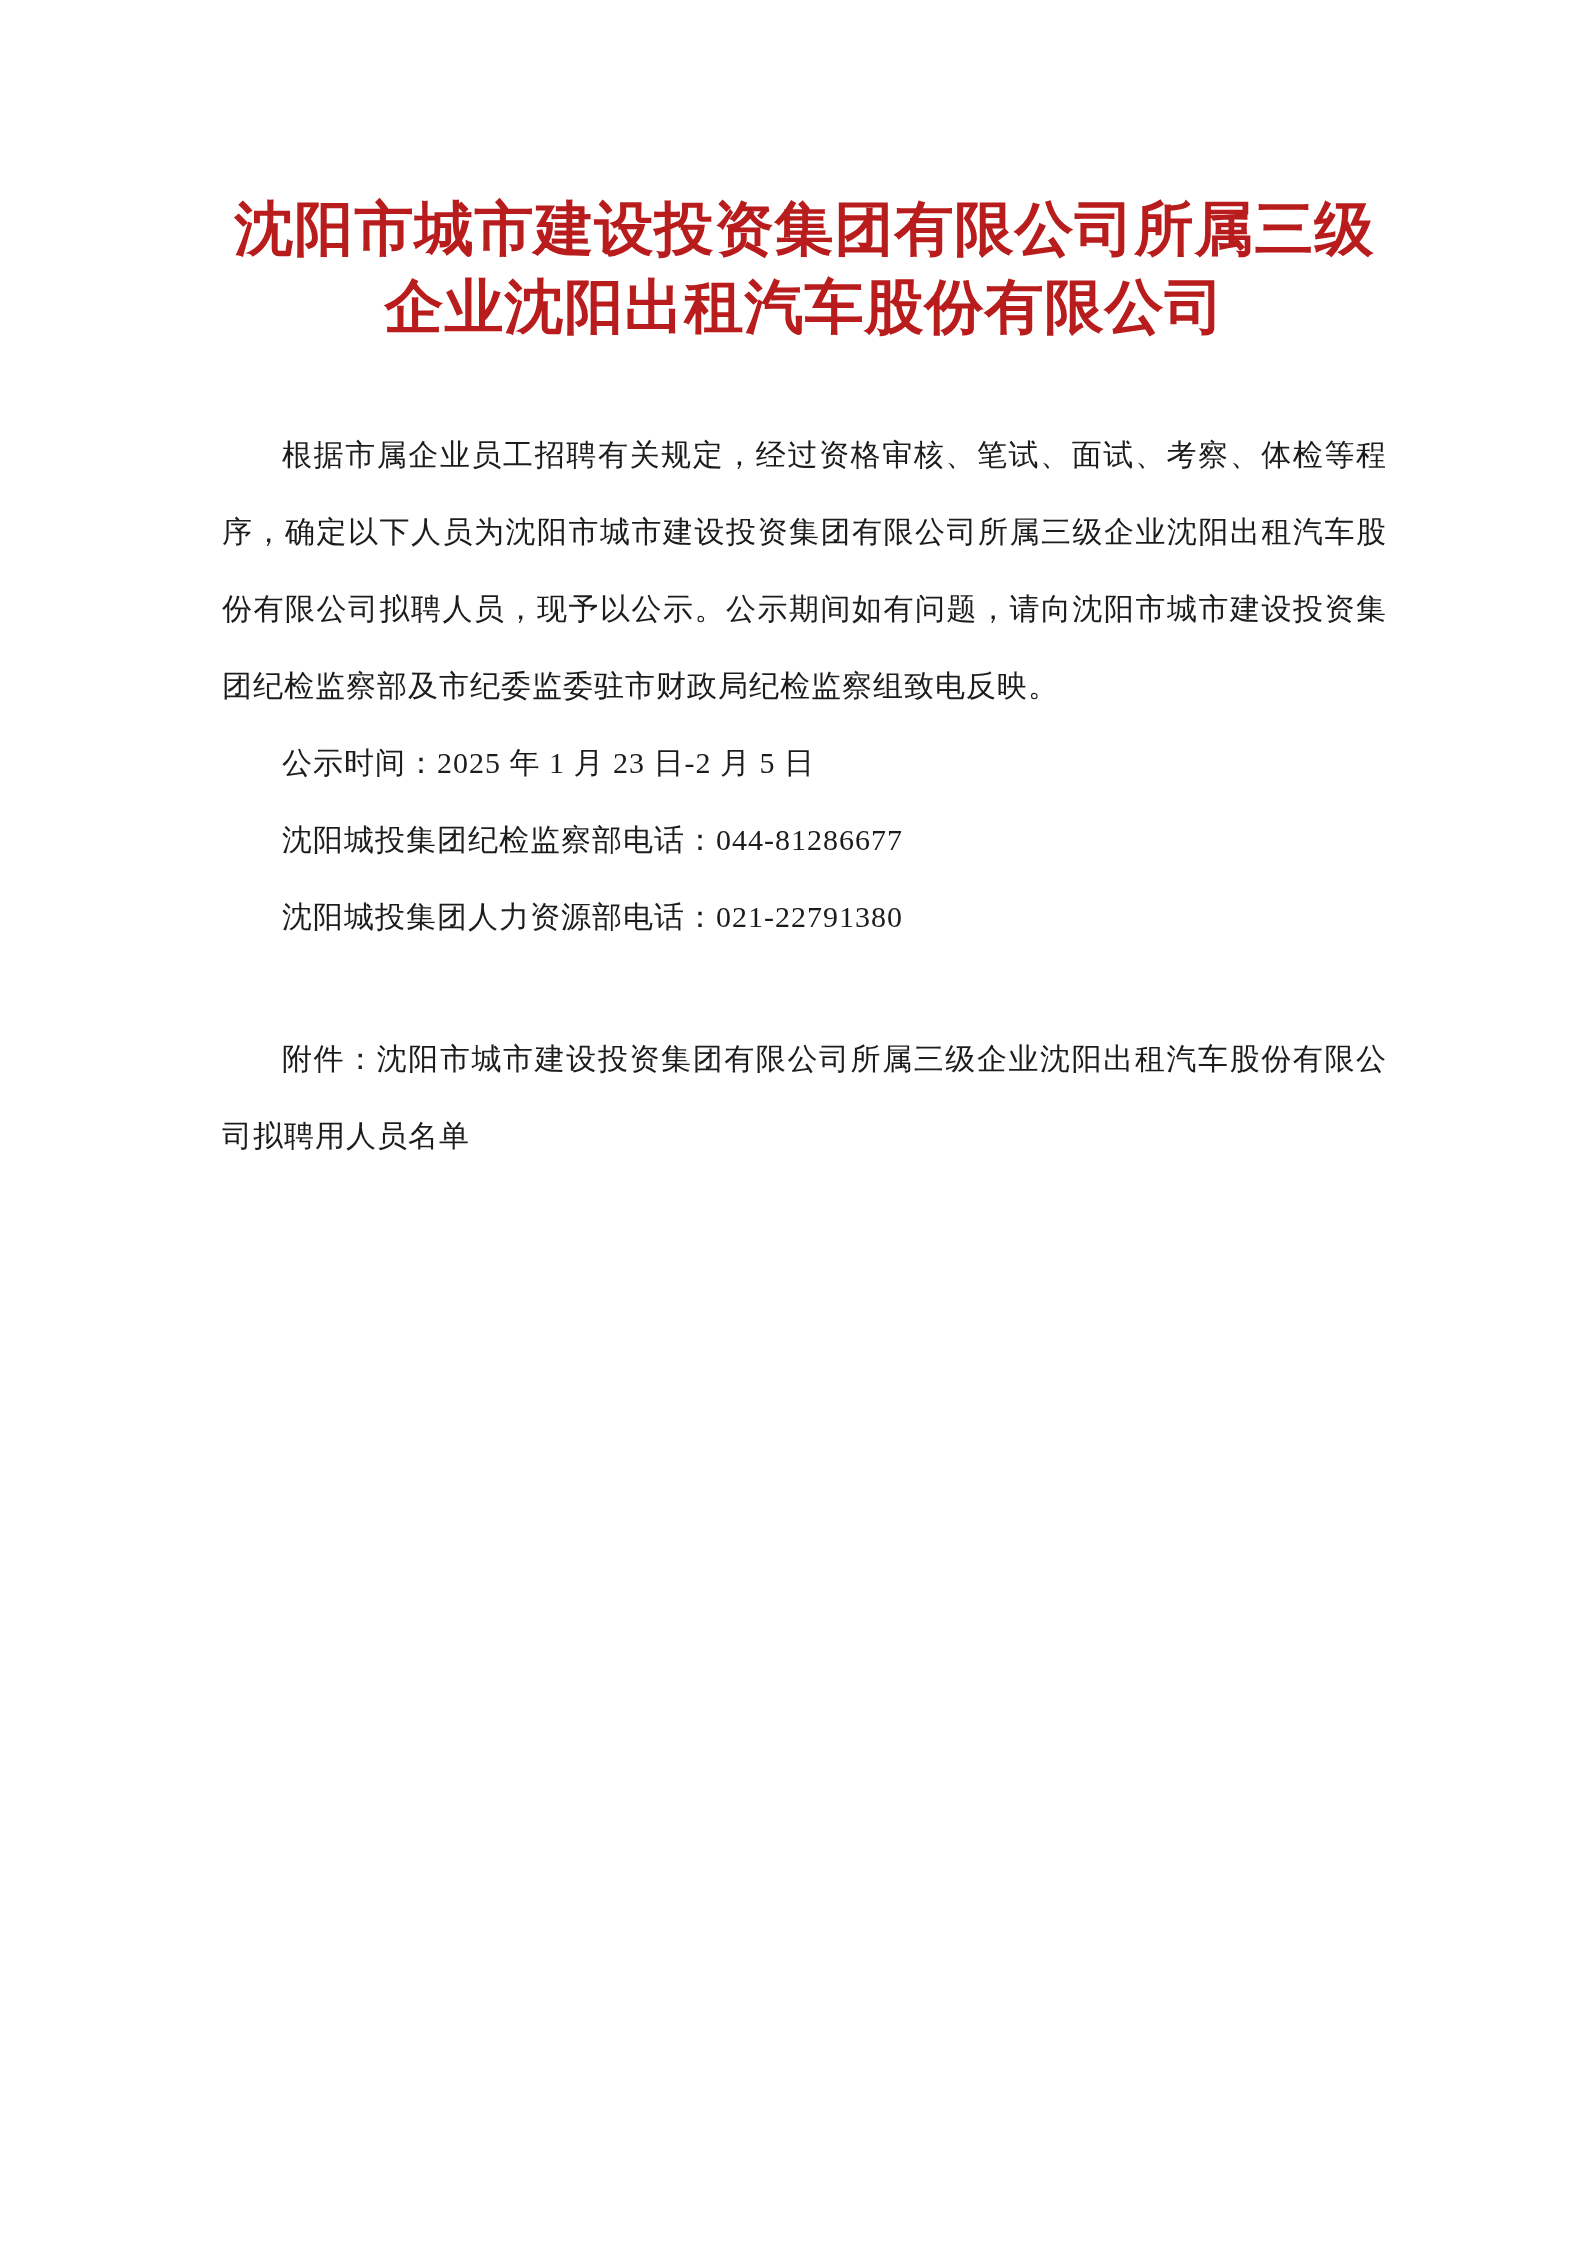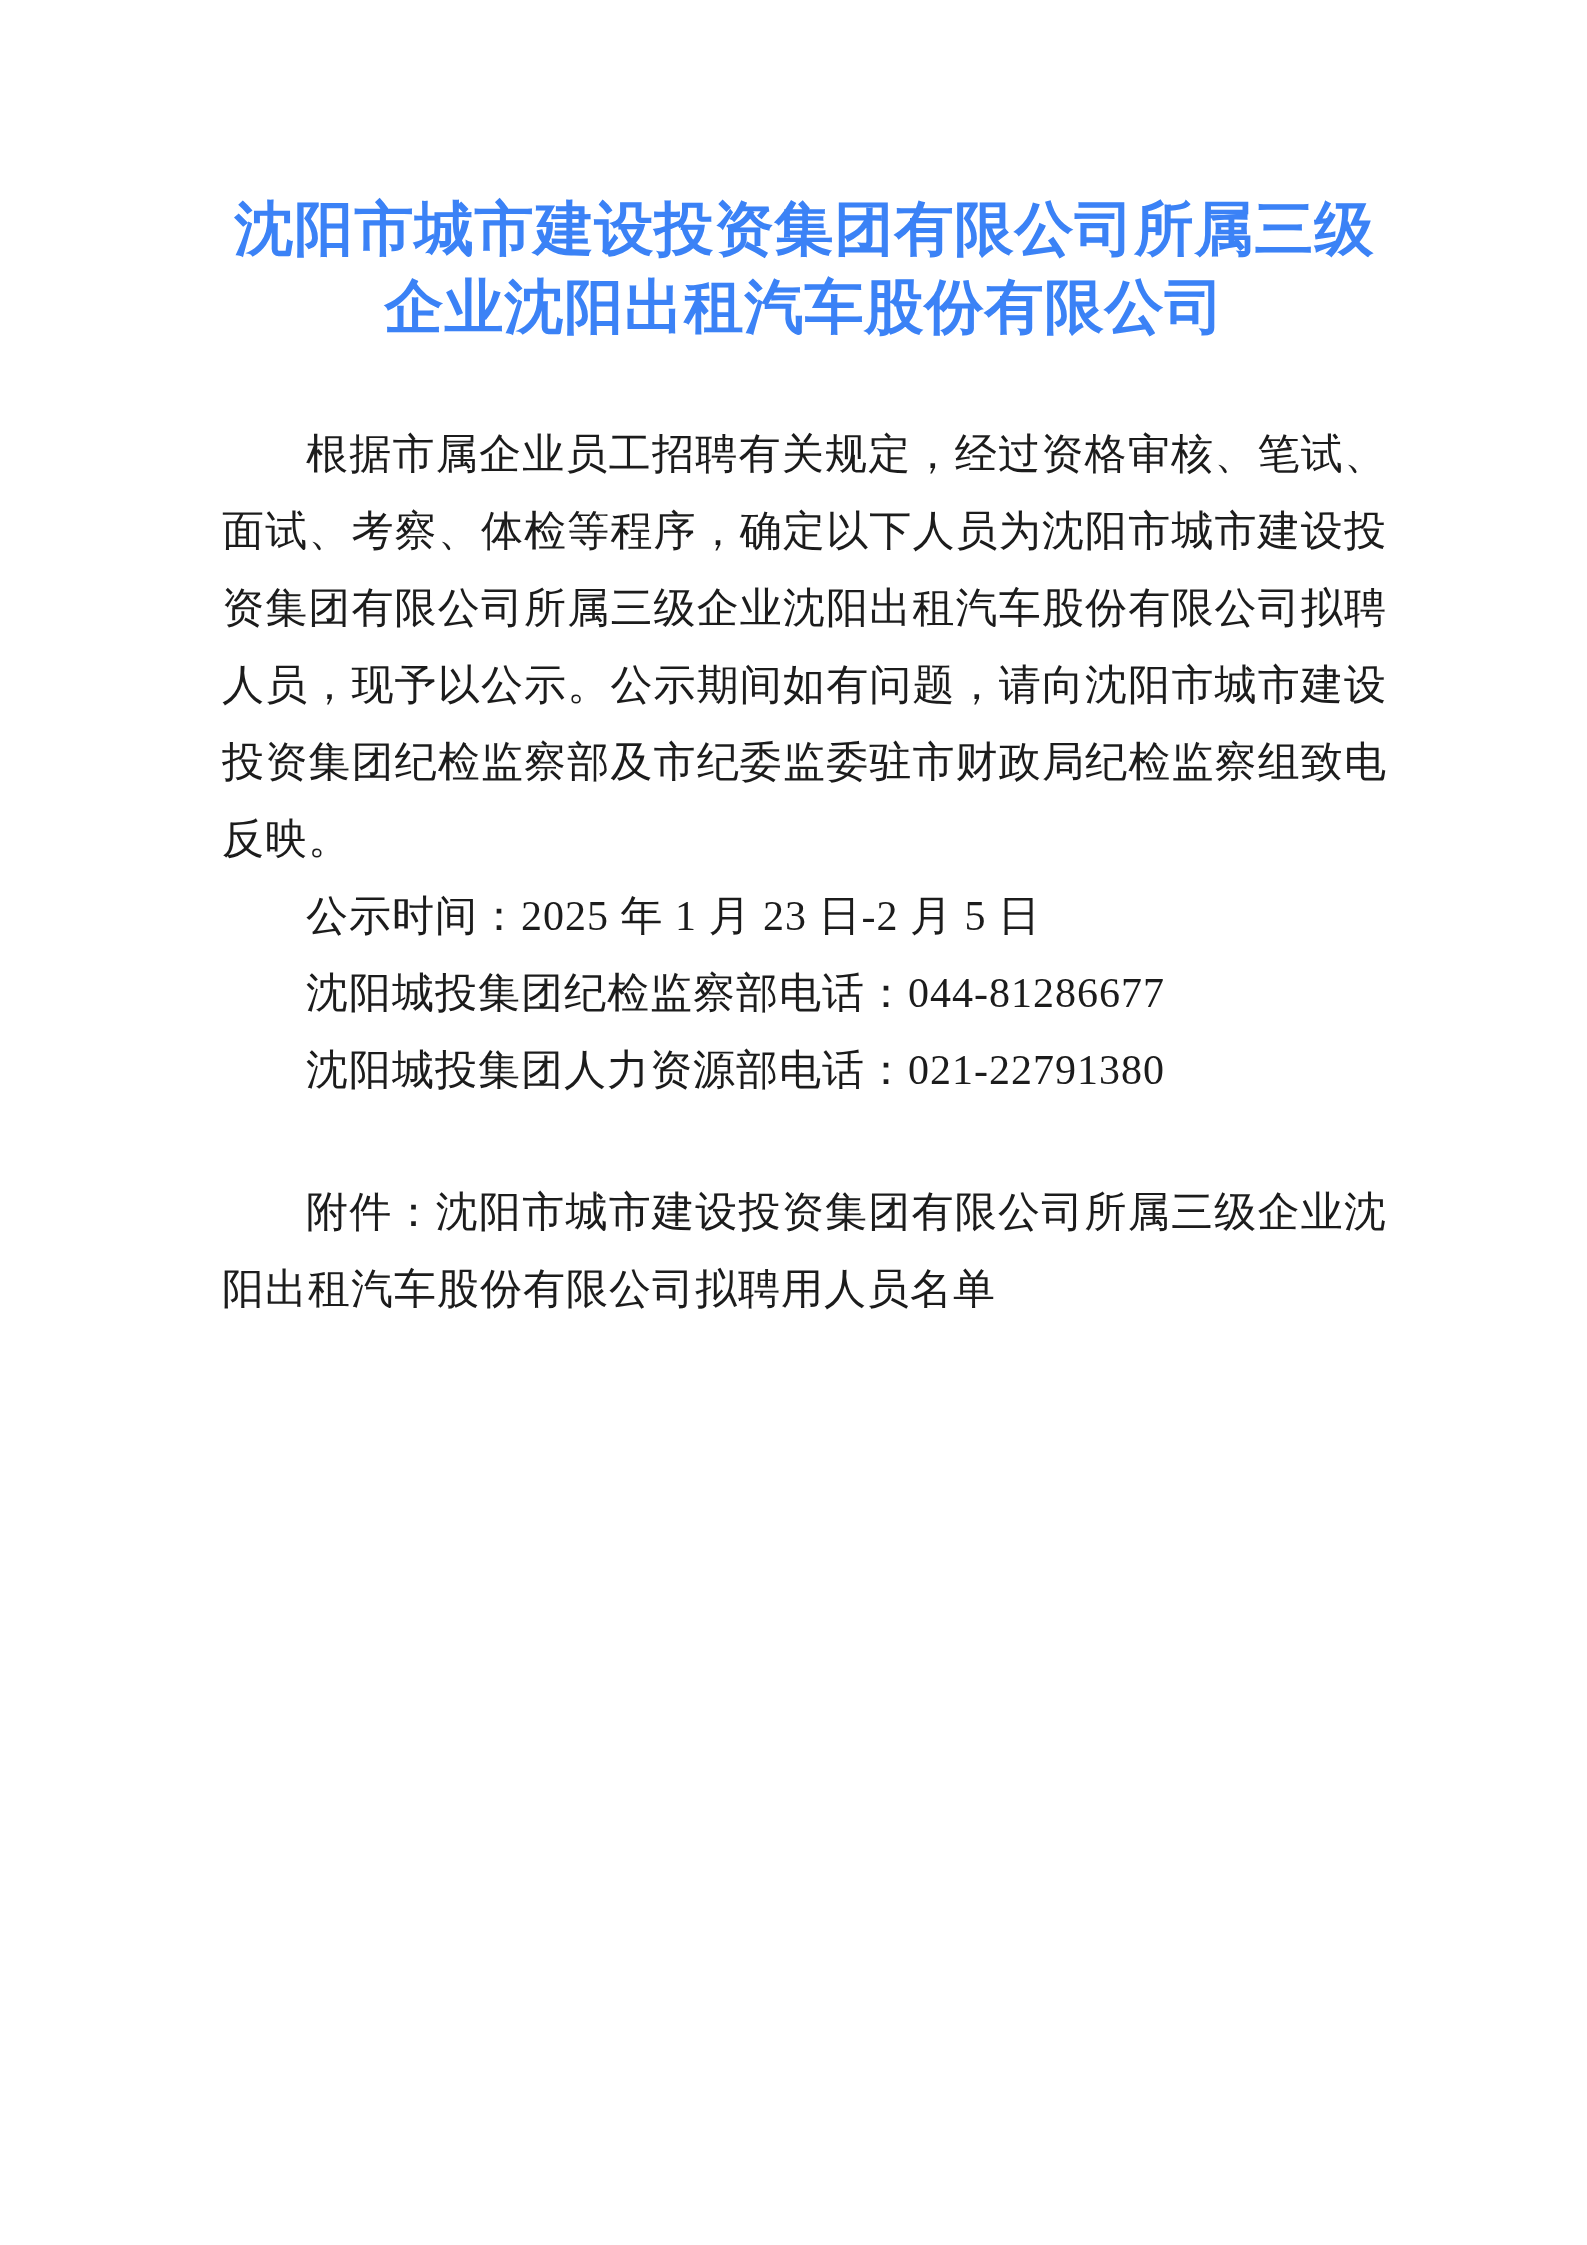--- a/index.html
+++ b/index.html
@@ -20,30 +20,30 @@
     padding: 190px 200px 0 222px;
     font-family: "Liberation Serif", "DejaVu Serif", serif;
     color: #1c1c1c;
   }
   .doc-title {
     margin: 0 0 70px 0;
     text-align: center;
     font-size: 59px;
     line-height: 78px;
     font-weight: bold;
-    color: #3b82f6;
+    color: #b91c1c;
     letter-spacing: 1px;
   }
   .title-line {
     display: block;
     white-space: nowrap;
   }
   .body-para {
     margin: 0;
-    font-size: 42px;
+    font-size: 30px;
     line-height: 77px;
     letter-spacing: 1px;
     color: #1c1c1c;
   }
   .indent {
     text-indent: 2em;
   }
   .justify {
     text-align: justify;
     text-align-last: left;

